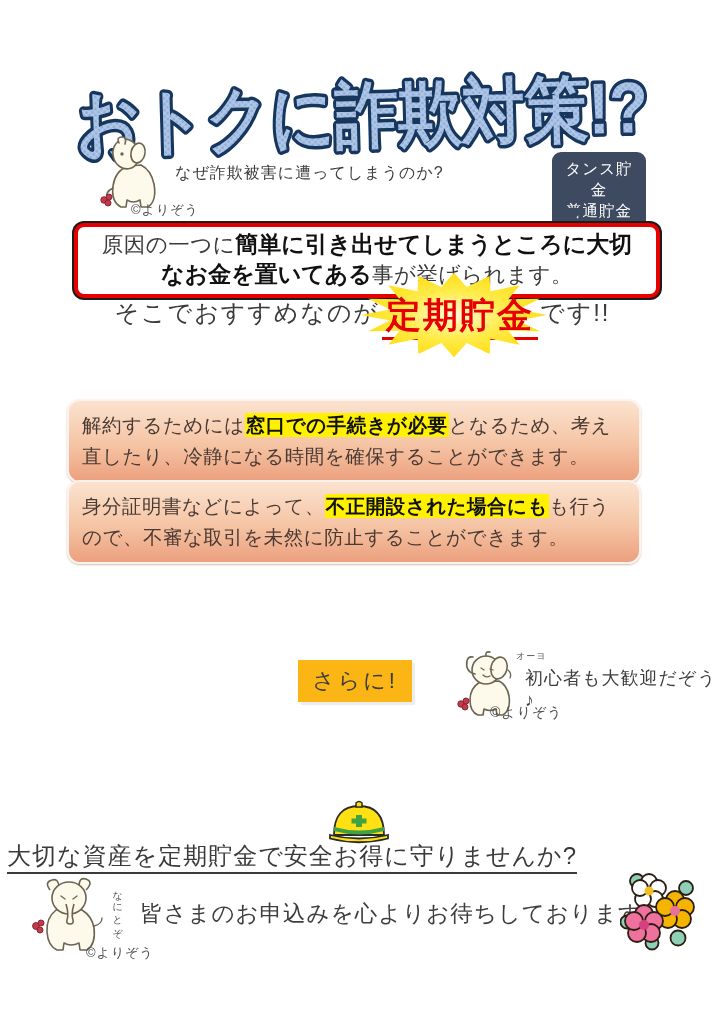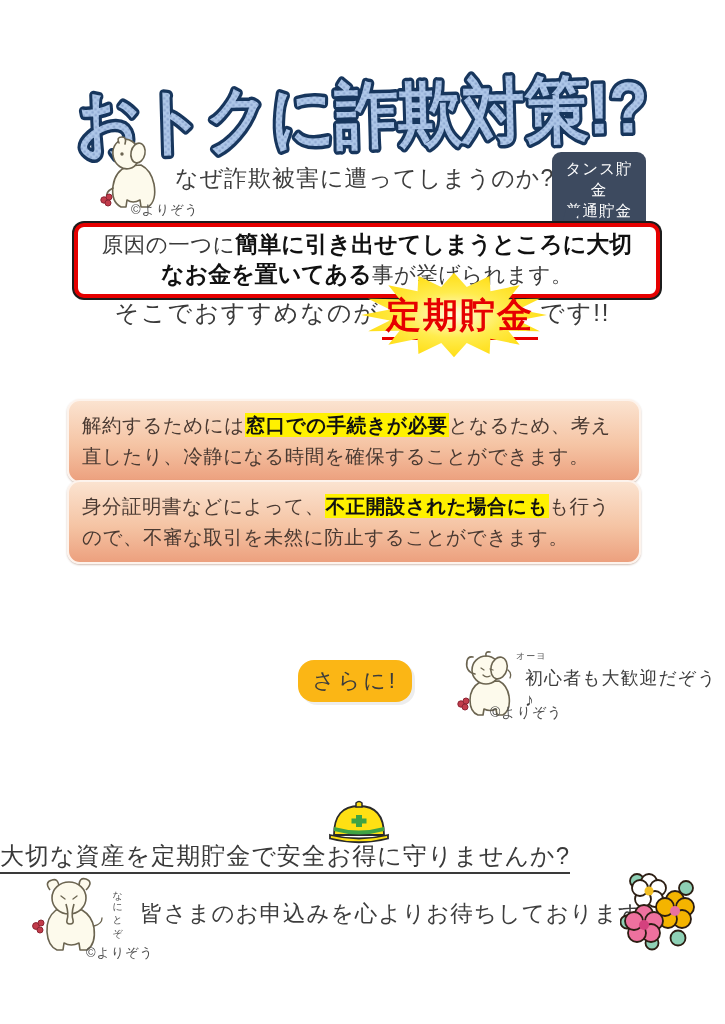--- a/index.html
+++ b/index.html
@@ -8,21 +8,21 @@
   #page {
     position:relative; width:725px; height:1024px; margin:0 auto;
     background:#ffffff; overflow:hidden; color:#3a3a3a;
   }
   .abs { position:absolute; }
 
   
   .title-wrap { left:70px; top:58px; width:585px; height:112px; transform:rotate(-1.6deg); }
 
   
-  .intro-question { left:175px; top:163px; font-size:23px; letter-spacing:1px; color:#3d3d3d; }
+  .intro-question { left:175px; top:163px; font-size:16px; letter-spacing:1px; color:#3d3d3d; }
   .mascot1 { left:95px; top:136px; }
   .credit { font-size:13px; color:#4a4a4a; letter-spacing:1px; }
   .credit1 { left:131px; top:201px; }
   .bubble {
     left:552px; top:152px; width:94px; padding:7px 6px 8px;
     background:#3d4a5f; border-radius:9px; color:#fff;
     font-size:15.5px; line-height:1.35; text-align:center; letter-spacing:1px;
   }
   .bubble-tail { left:560px; top:208px; }
 
@@ -63,34 +63,33 @@
   .benefit-2 { left:67px; top:480px; width:574px; }
   .benefit-3 { left:67px; top:569px; width:580px; font-size:18.5px; }
   .hl { background:#fff100; font-weight:800; color:#111; padding:1px 1px; }
 
   
   .more-label {
     left:298px; top:660px; width:114px; height:42px;
     background:#fbb615; color:#3c3c3c; font-size:22px; letter-spacing:3px;
     display:flex; align-items:center; justify-content:center;
     box-shadow:3px 3px 0 rgba(0,0,0,.07);
-    border-radius:16px;
   }
   .mascot2 { left:452px; top:648px; }
   .mascot2-says { left:516px; top:650px; font-size:9px; color:#555; letter-spacing:1px; }
   .more-caption { left:525px; top:666px; font-size:18px; letter-spacing:1px; color:#3d3d3d; }
   .credit2 { left:490px; top:704px; font-size:14px; }
 
   
   .interest-line { left:0; top:732px; width:725px; text-align:center; font-size:22.5px; letter-spacing:0.5px; }
   .interest-line .hl { font-size:23.5px; }
 
   
   .helmet { left:325px; top:799px; }
-  .safety-question { left:0; top:840px; width:577px; text-align:left; font-size:24px; letter-spacing:1px; }
+  .safety-question { left:0; top:840px; width:577px; text-align:right; font-size:24px; letter-spacing:1px; }
   .safety-question span { border-bottom:2px solid #3a3a3a; padding-bottom:3px; }
   .mascot3 { left:30px; top:874px; }
   .mascot3-says { left:110px; top:884px; font-size:10px; color:#555; writing-mode:vertical-rl; letter-spacing:1px; }
   .credit3 { left:86px; top:944px; }
   .closing-message { left:140px; top:898px; font-size:22.5px; letter-spacing:1px; color:#3d3d3d; }
   .flowers { left:620px; top:872px; }
 </style>
 </head>
 <body>
 

